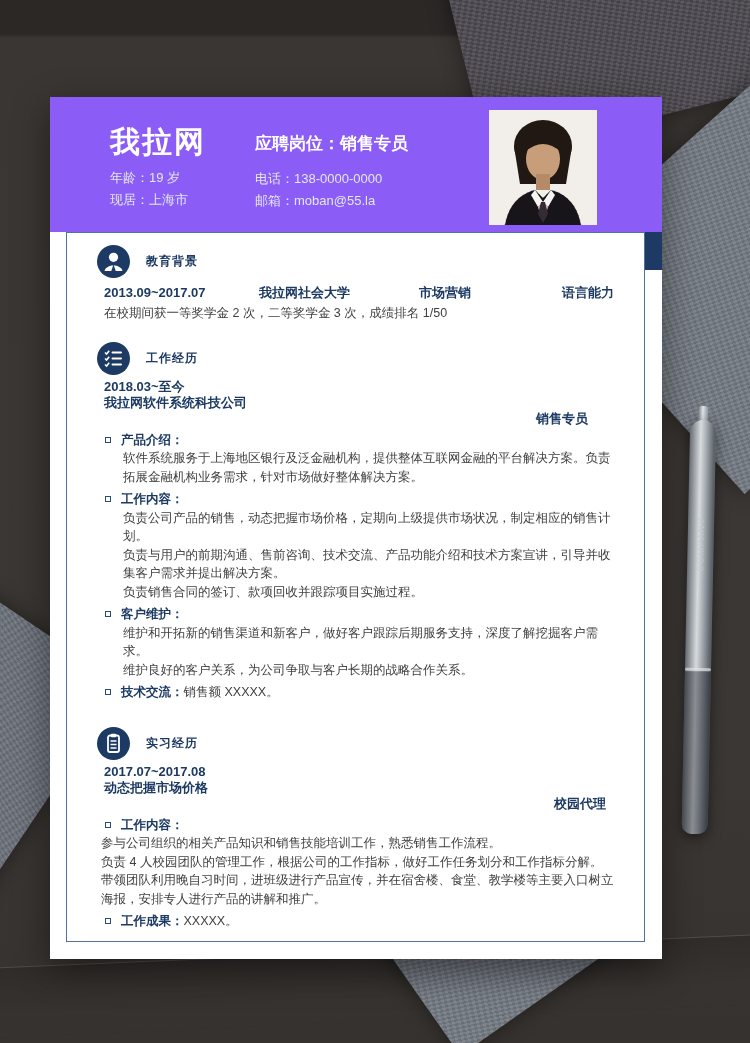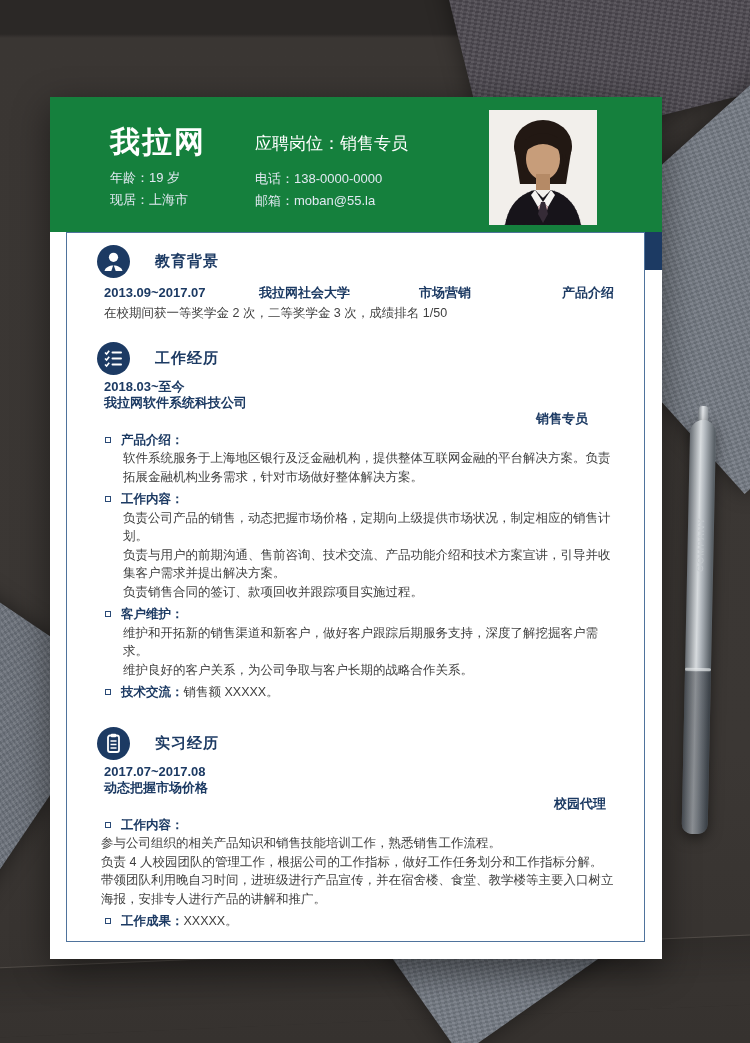--- a/index.html
+++ b/index.html
@@ -47,35 +47,35 @@
   .pen-nub { position:absolute; left:11px; top:0; width:10px; height:18px; border-radius:4px;
              background:linear-gradient(90deg,#7c8288,#e2e5e8 45%,#8d9399); }
   .pen-seam { position:absolute; left:3px; top:262px; width:26px; height:3px;
               background:rgba(235,238,240,.65); border-radius:2px; }
   .pen-text { position:absolute; left:5px; top:150px; width:22px;
               color:#c6cbcf; font-size:9px; letter-spacing:1.5px;
               transform:rotate(-90deg); transform-origin:center; white-space:nowrap; opacity:.8; }
   
   .card { position:absolute; left:50px; top:97px; width:612px; height:862px;
           background:#fff; z-index:5; box-shadow:0 10px 34px rgba(0,0,0,.45); }
-  .header { position:absolute; left:0; top:0; width:612px; height:135px; background:#15803d; }
+  .header { position:absolute; left:0; top:0; width:612px; height:135px; background:#8b5cf6; }
   .header-tab { position:absolute; right:0; top:135px; width:19px; height:38px; background:#1c3a63; }
   .h-cols { display:flex; padding:28px 0 0 60px; }
   .h-left { width:145px; }
   .h-name { font-size:30px; font-weight:700; color:#fff; letter-spacing:2px; line-height:34px; margin-bottom:8px; }
   .h-info { font-size:13px; color:#e2e9f2; line-height:22px; }
-  .h-pos  { font-size:17px; font-weight:400; color:#fff; margin:8px 0 13px; line-height:22px; }
+  .h-pos  { font-size:17px; font-weight:700; color:#fff; margin:8px 0 13px; line-height:22px; }
   .photo { position:absolute; left:439px; top:13px; width:108px; height:115px;
            background:#f2efeb; overflow:hidden; }
   .inner { position:absolute; left:16px; top:135px; width:579px; height:710px;
            background:#fff; border:1px solid #4f739c; padding:12px 30px 0 30px; overflow:hidden; }
   
   .sec-head { display:flex; align-items:center; height:33px; }
   .sec-icon { width:33px; height:33px; flex:0 0 33px; }
-  .sec-title { font-size:15px; font-weight:700; color:#1c3a63; margin-left:25px; letter-spacing:1px; }
+  .sec-title { font-size:12px; font-weight:700; color:#1c3a63; margin-left:16px; letter-spacing:1px; }
   .rowline { display:flex; margin:7px 0 0 7px; font-size:13px; font-weight:700; color:#1c3a63; line-height:16px; }
   .c-date { width:155px; } .c-school { width:160px; } .c-major { flex:1; }
   .c-right { text-align:right; }
   .pos-work { padding-right:26px; } .pos-intern { padding-right:8px; }
   .para { font-size:12.5px; color:#3f3f3f; line-height:18.5px; margin-left:7px; }
   .bullet { margin:2px 0 0 8px; font-size:12.5px; line-height:18.5px; }
   .sq { display:inline-block; width:6px; height:6px; border:1px solid #2a4a77; margin-right:10px; vertical-align:1px; }
   .blabel { font-weight:700; color:#1c3a63; }
   .bval { color:#3f3f3f; }
   .indent { margin-left:26px; }
@@ -147,21 +147,21 @@
           <circle cx="16.5" cy="12.3" r="4.6" fill="#fff"></circle>
           <path d="M7.5,26 C9,18.6 24,18.6 25.5,26 Z" fill="#fff"></path>
           <polygon points="16.5,19.5 14.3,26 18.7,26" fill="#1c3a63"></polygon>
         </svg>
         <span class="sec-title">教育背景</span>
       </div>
       <div class="rowline">
         <span class="c-date">2013.09~2017.07</span>
         <span class="c-school">我拉网社会大学</span>
         <span class="c-major">市场营销</span>
-        <span class="c-right">产品介绍</span>
+        <span class="c-right">语言能力</span>
       </div>
       <div class="para gap-edu">在校期间获一等奖学金 2 次，二等奖学金 3 次，成绩排名 1/50</div>
     </div>
 
     <div class="section">
       <div class="sec-head gap-sec">
         <svg class="sec-icon" viewBox="0 0 33 33">
           <circle cx="16.5" cy="16.5" r="16.5" fill="#1c3a63"></circle>
           <polyline points="8,10.5 9.6,12 12.2,8.8" fill="none" stroke="#fff" stroke-width="1.6"></polyline>
           <rect x="14.5" y="9.6" width="10.5" height="2" rx="1" fill="#fff"></rect>

